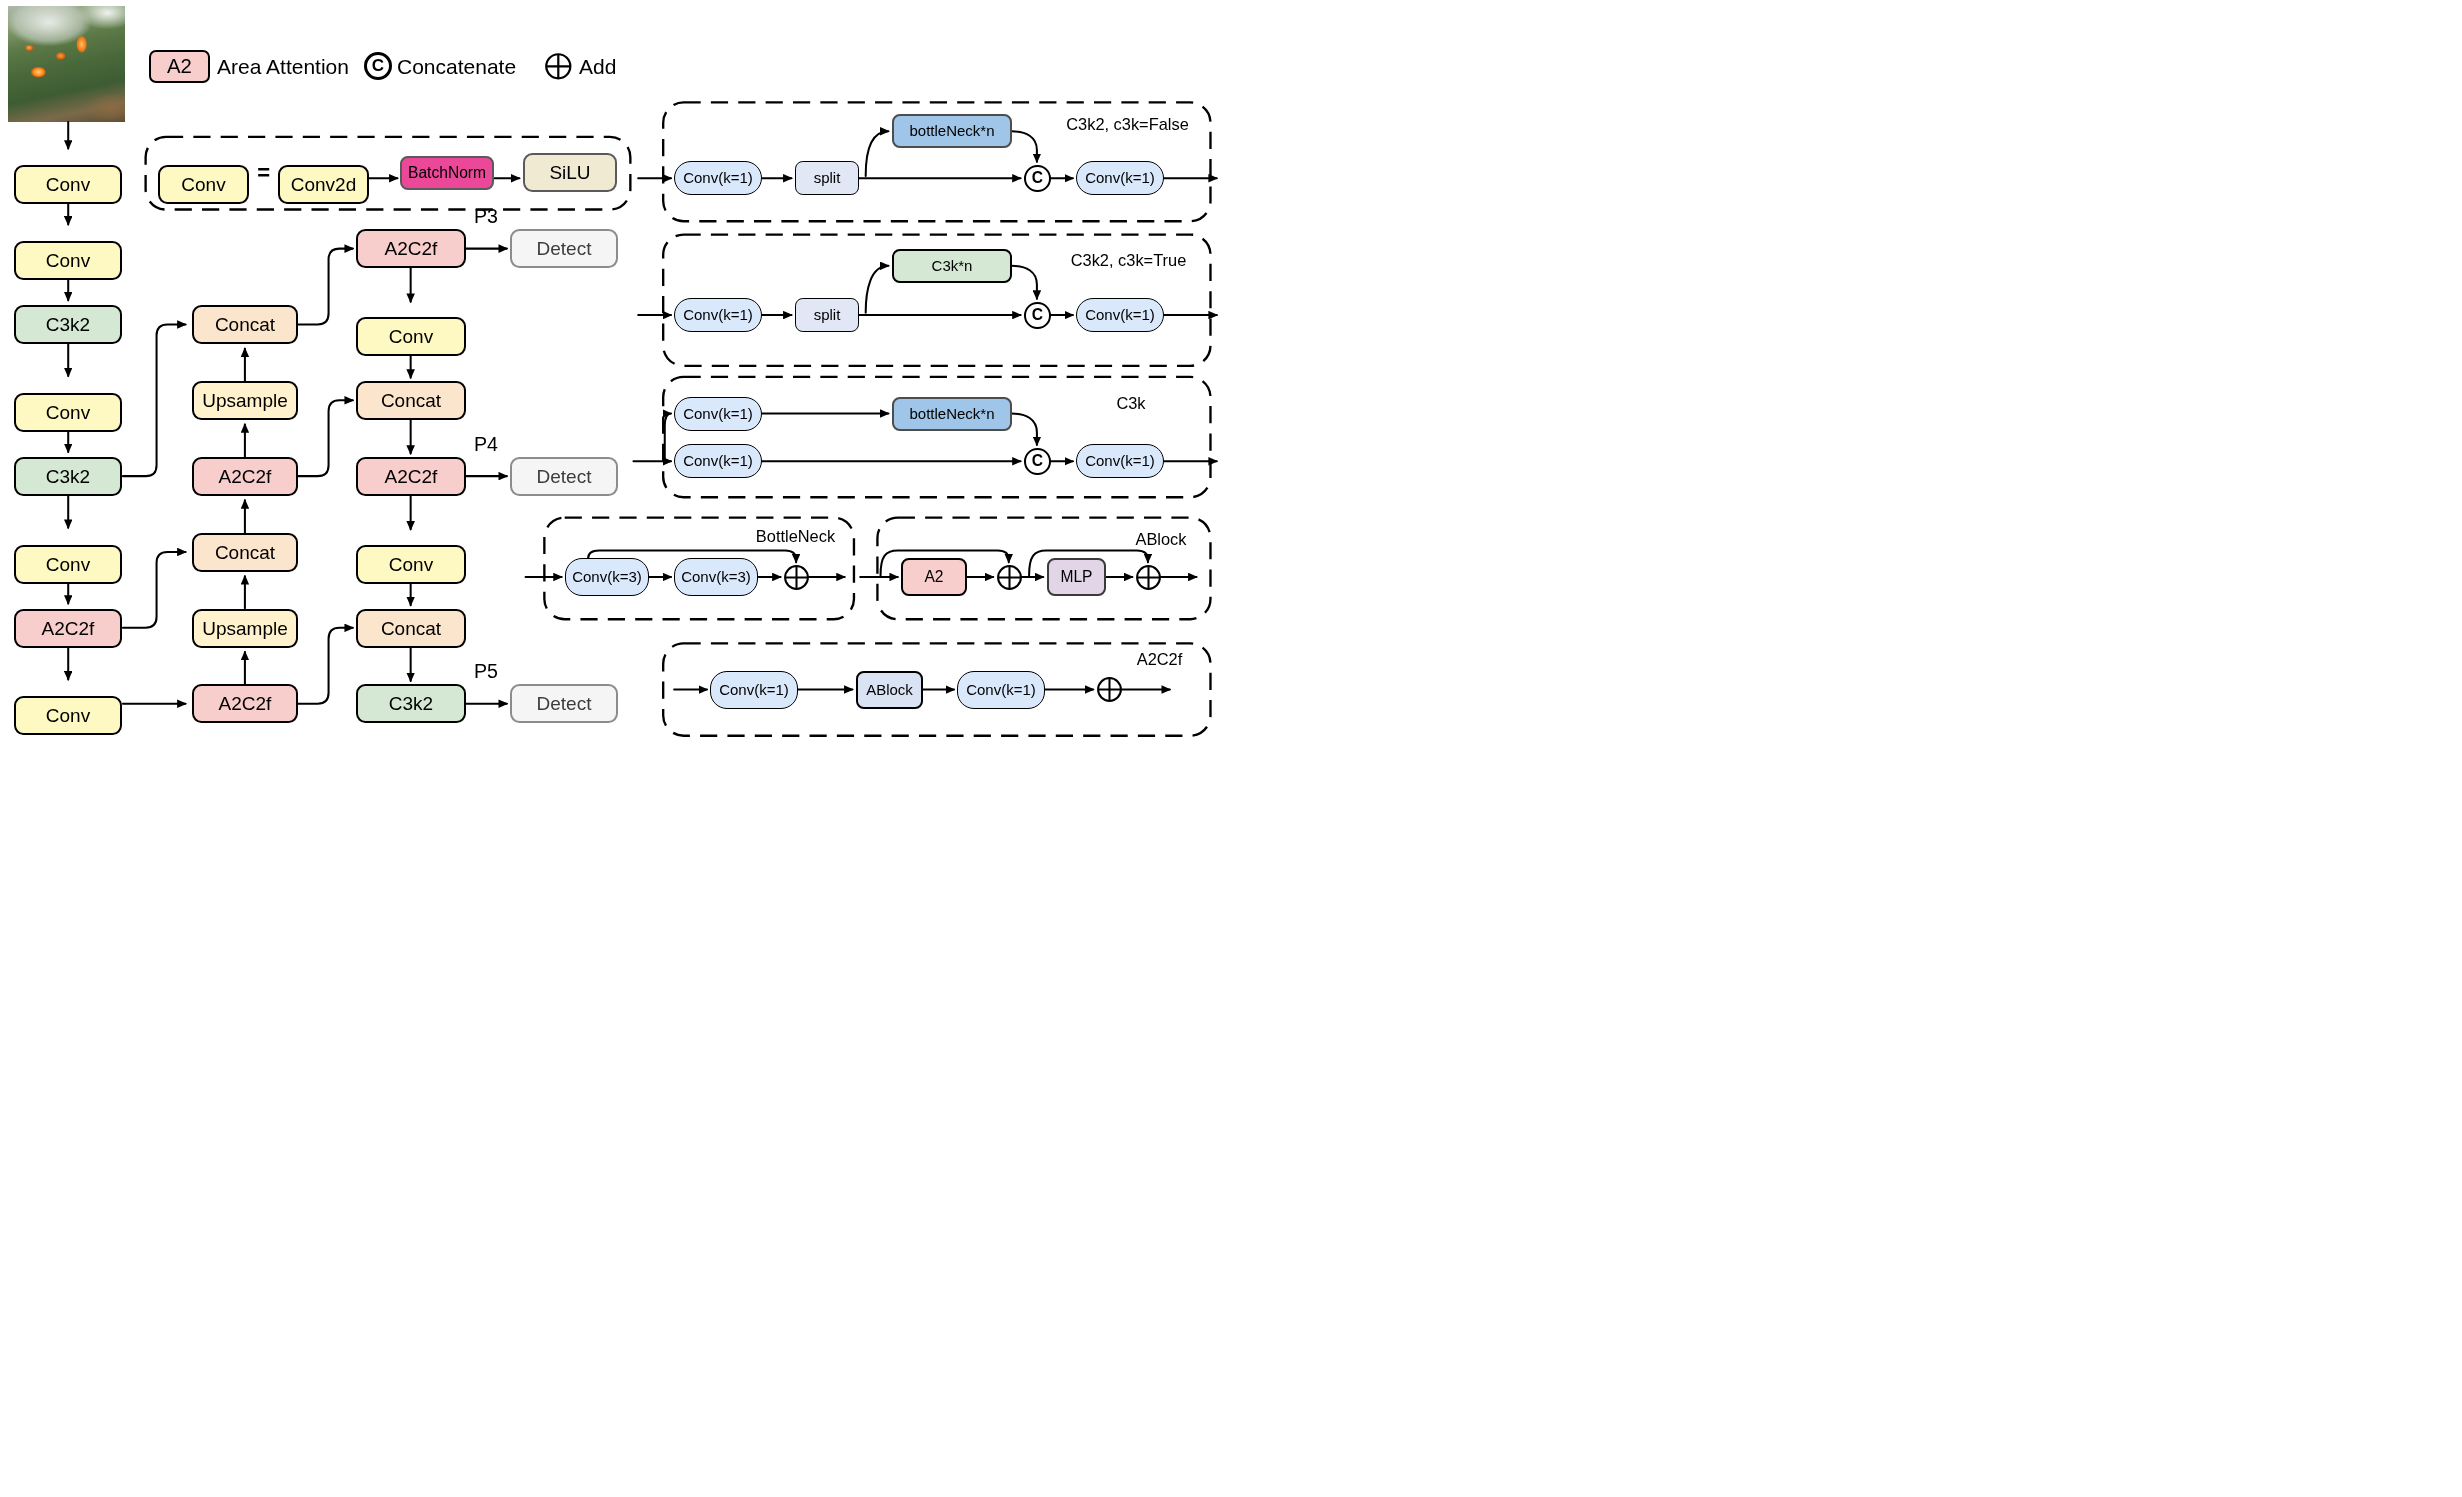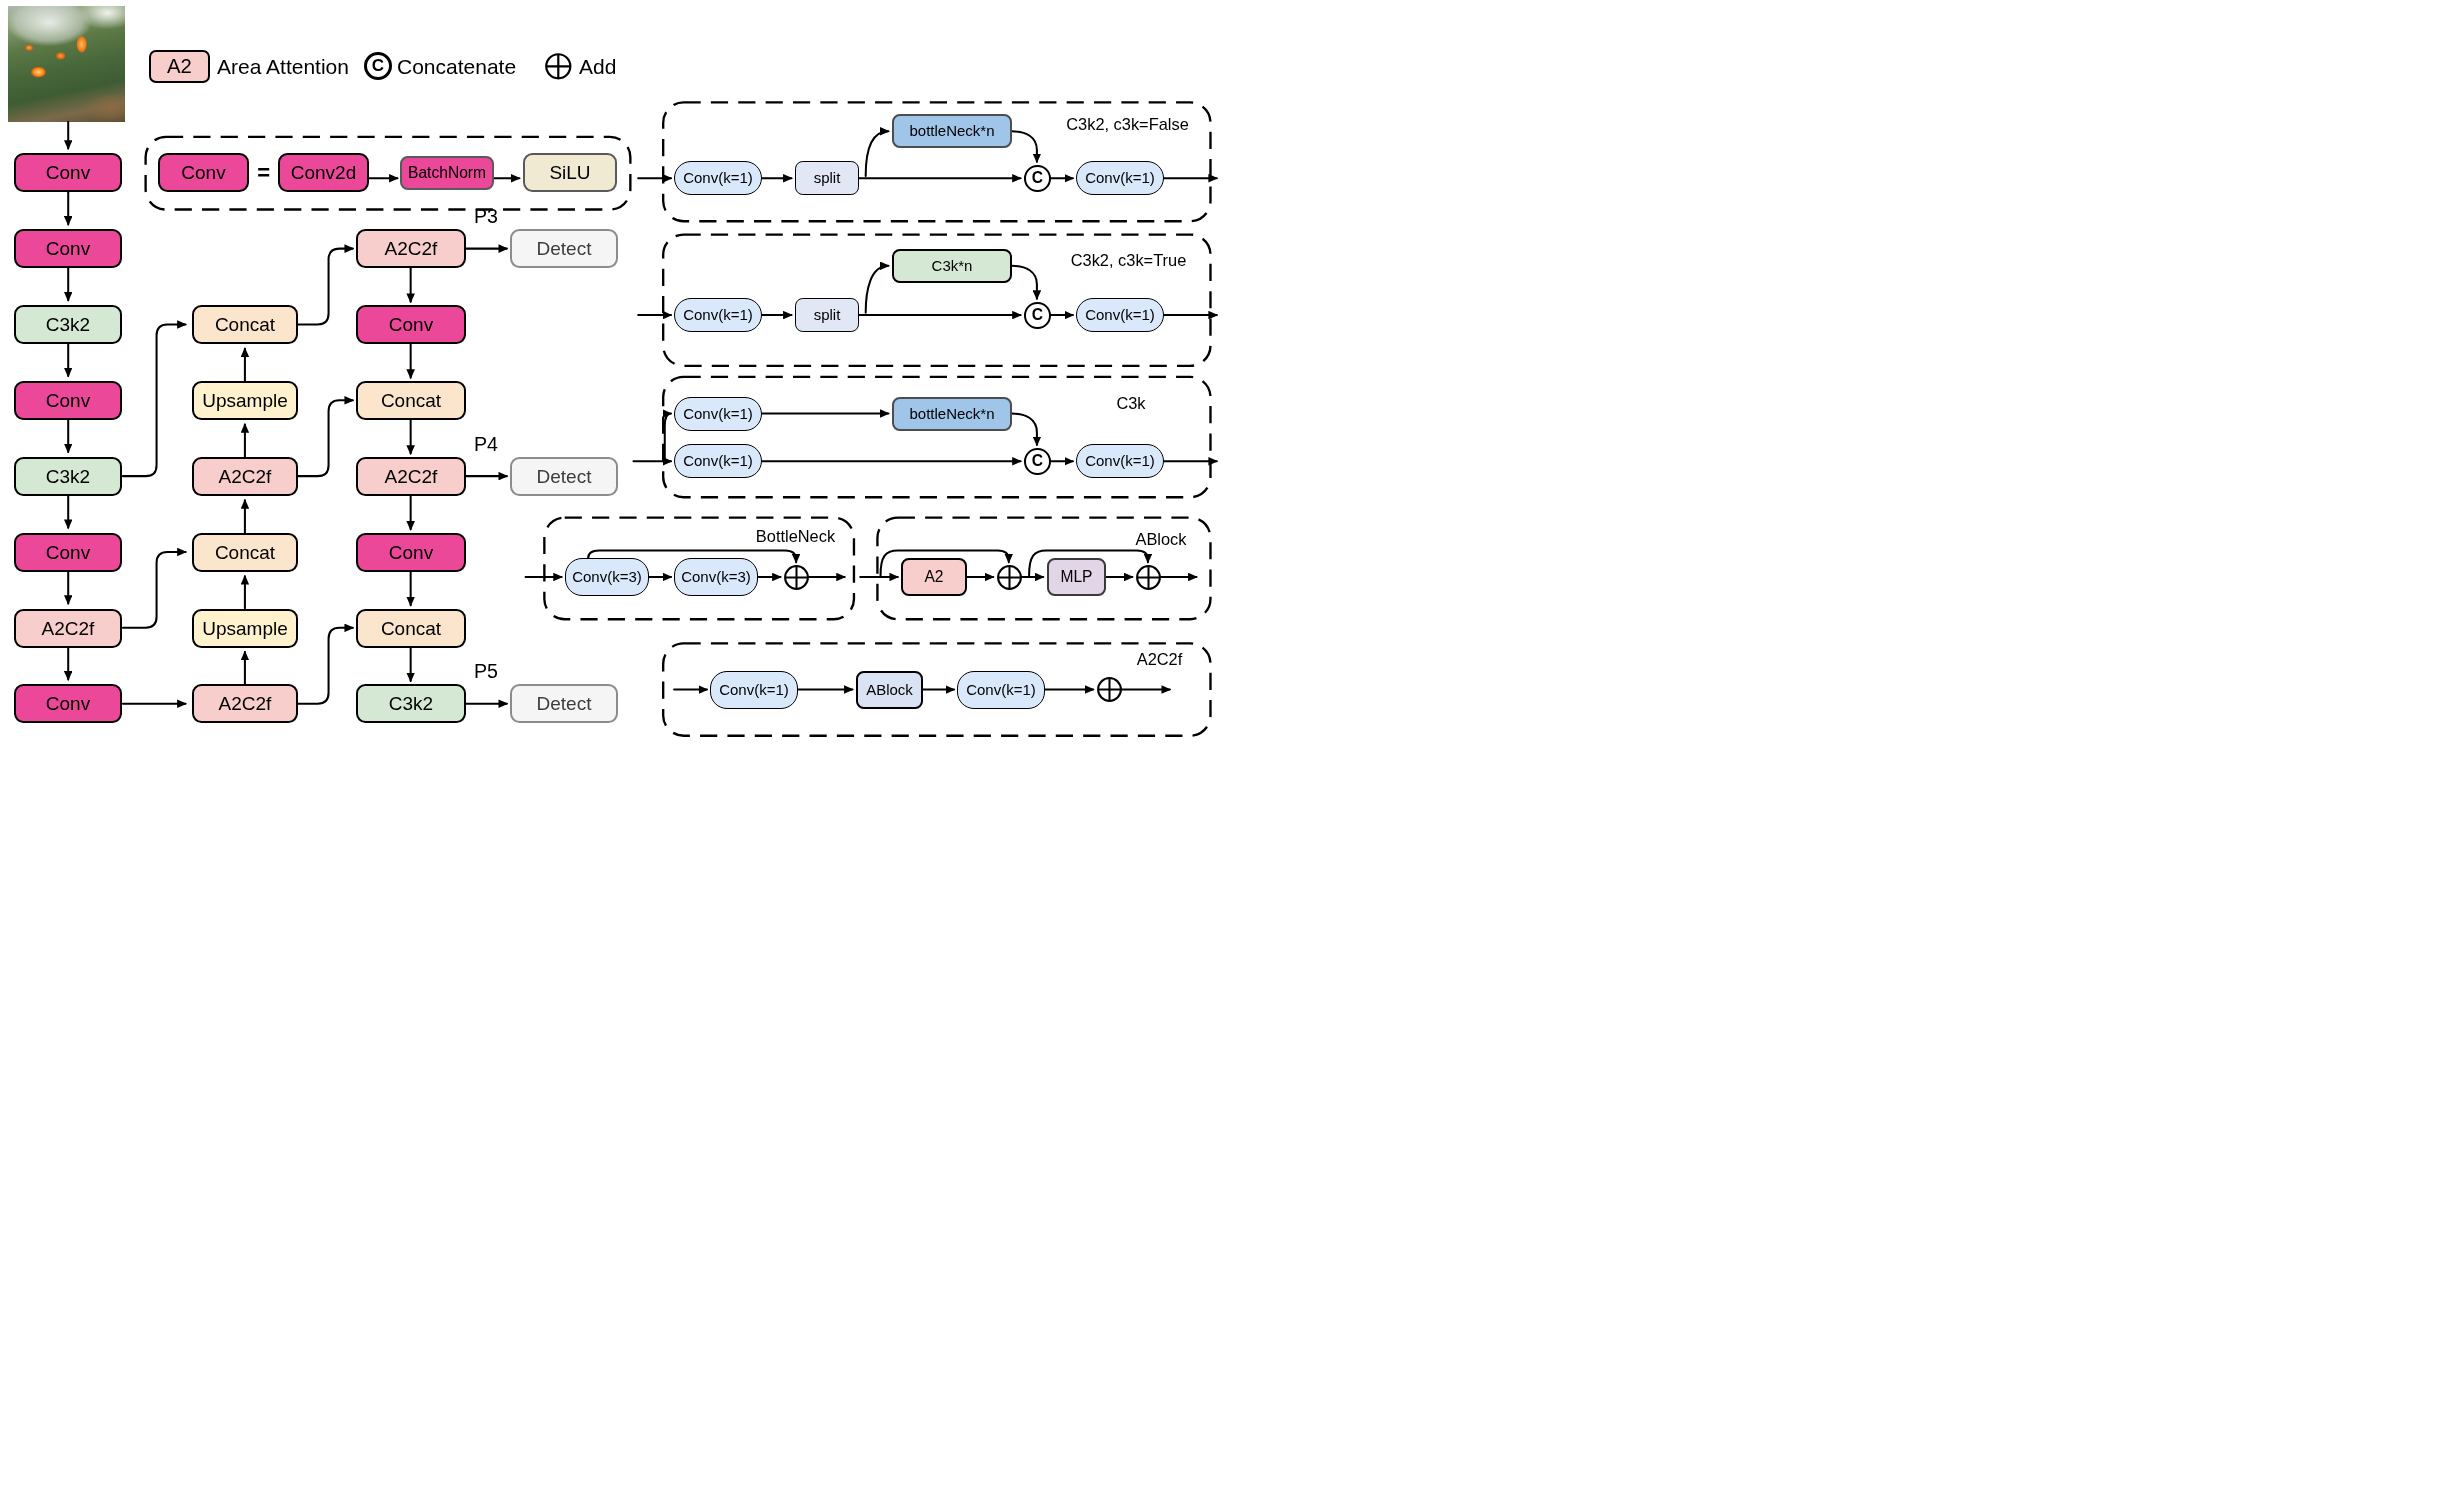--- a/index.html
+++ b/index.html
@@ -6,21 +6,21 @@
   html,body{margin:0;padding:0;background:#ffffff;}
   body{font-family:"Liberation Sans","DejaVu Sans",sans-serif;}
   .stage{position:relative;width:1231px;height:749px;background:#ffffff;overflow:hidden;}
   svg.edge-layer{position:absolute;left:0;top:0;pointer-events:none;}
   .edge{fill:none;stroke:#000;stroke-width:2.6;stroke-linecap:round;stroke-linejoin:round;}
   .panel-rect{fill:none;stroke:#000;stroke-width:3;stroke-dasharray:22 13;}
 
   .node{position:absolute;box-sizing:border-box;display:flex;align-items:center;justify-content:center;
         border:2px solid #000;border-radius:9.4px;font-size:19px;color:#000;background:#fff;
         text-align:center;line-height:1.05;white-space:nowrap;}
-  .conv{background:#ec4899;}
+  .conv{background:#fef9c3;margin-top:12px;}
   .c3k2{background:#d5e8d4;}
   .a2c2f{background:#f8cecc;}
   .concat{background:#fce5cd;}
   .upsample{background:#fff2cc;}
   .detect{background:#f5f5f5;border-color:#8c8c8c;color:#3d3d3d;}
   .batchnorm{background:#ec4899;border-color:#5a5a5a;font-size:15.6px;border-radius:7.8px;}
   .silu{background:#f0ead2;border-color:#5a5a5a;}
   .conv-sm{background:#dae8fc;font-size:15px;border-radius:17px;border-width:1.9px;}
   .split{background:#e2e7f6;font-size:15px;border-radius:7.8px;border-width:1.9px;}
   .bneck{background:#9fc5e8;border-color:#4d4d4d;font-size:15px;border-radius:7.8px;}

